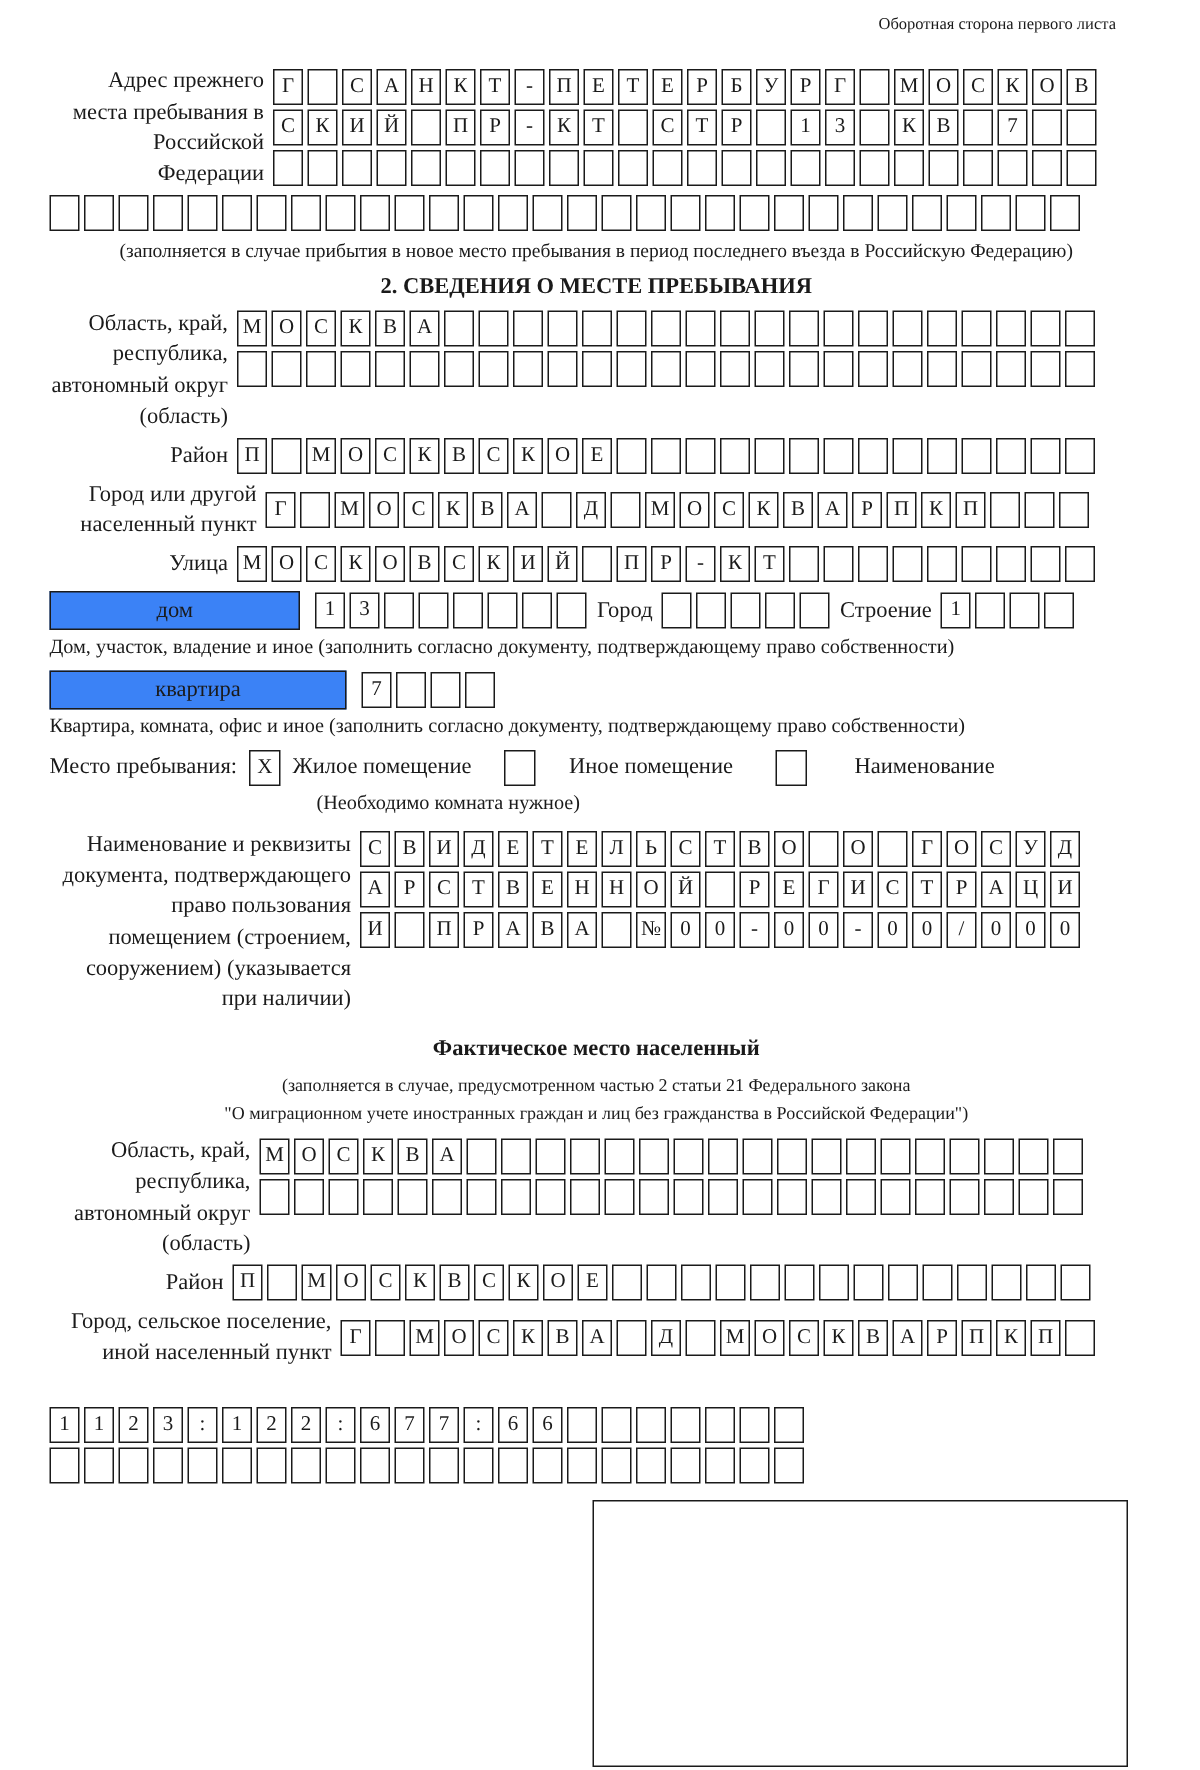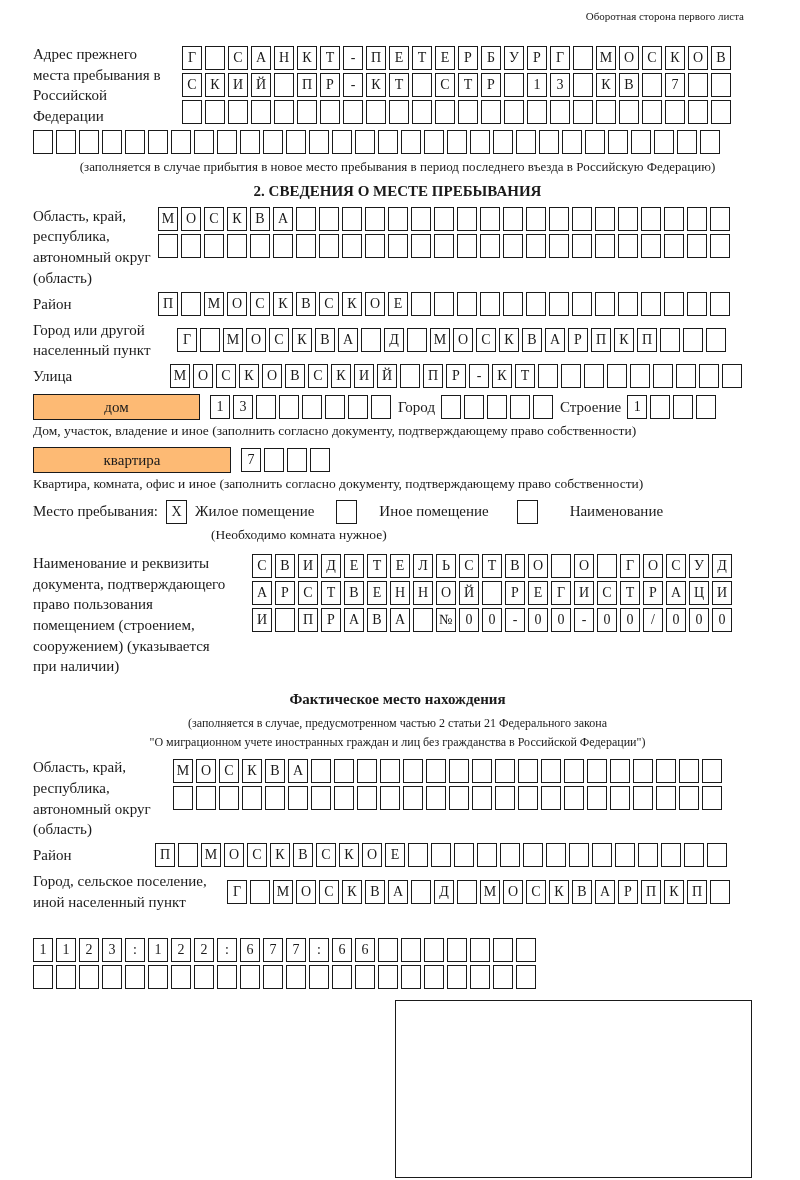--- a/index.html
+++ b/index.html
@@ -1,35 +1,35 @@
 <!DOCTYPE html>
 <html><head>
 <meta charset="utf-8">
 <style>
   html,body{margin:0;padding:0;background:#fff;}
   body{width:800px;height:1180px;font-family:"Liberation Serif","DejaVu Serif",serif;color:#1a1a1a;}
   .page{padding:10px 38px 0 33px;box-sizing:border-box;width:800px;}
   .hdr-note{text-align:right;font-size:11px;padding-right:18px;margin-bottom:22px;}
-  .frow{display:flex;align-items:flex-start;}
+  .frow{display:flex;align-items:flex-start;text-align:right;}
   .frow.vcenter{align-items:center;}
   .lbl{font-size:15px;line-height:1.38;flex:none;box-sizing:border-box;padding-right:6px;}
   .boxcol{display:flex;flex-direction:column;}
   .boxrow{display:flex;height:27px;align-items:center;flex:none;}
   .box{width:18px;height:22px;border:1.5px solid #1a1a1a;margin-right:3px;display:inline-flex;align-items:center;justify-content:center;font-size:14px;flex:none;background:#fff;}
   .note{font-size:13px;text-align:center;margin:3px 0 6px 0;}
   .sec-title{font-size:15px;font-weight:bold;text-align:center;margin:8px 0 6px 0;}
   .caption{font-size:13.5px;margin:2px 0 8px 0;}
-  .widecell{border:1.5px solid #1a1a1a;height:24px;display:inline-flex;align-items:center;justify-content:center;font-size:15px;flex:none;background:#fdba74;margin-right:10px;}
+  .widecell{border:1.5px solid #1a1a1a;height:24px;display:inline-flex;align-items:center;justify-content:center;font-size:15px;flex:none;background:#3b82f6;margin-right:10px;}
   .inline-lbl{font-size:15px;flex:none;margin:0 6px 0 4px;}
   .stayrow{display:flex;align-items:center;font-size:15px;margin-top:4px;}
   .staybox{width:19px;height:22px;border:1.5px solid #1a1a1a;display:inline-flex;align-items:center;justify-content:center;font-size:14px;flex:none;}
   .stay-note{font-size:13.5px;margin:3px 0 10px 178px;}
   .center-note{font-size:12px;text-align:center;line-height:1.55;}
   .stampbox{border:1.5px solid #1a1a1a;width:355px;height:176px;margin-left:362px;margin-top:10px;background:#fff;}
-  .mb2{margin-bottom:2px;} .mb4{margin-bottom:4px;gap:12px;} .mb6{margin-bottom:6px;}
+  .mb2{margin-bottom:2px;} .mb4{margin-bottom:4px;} .mb6{margin-bottom:6px;}
 </style>
 </head>
 <body>
 
 <div class="page">
 
   <div class="hdr-note">Оборотная сторона первого листа</div>
 
   <div class="frow mb2">
     <div class="lbl" style="width:149px">Адрес прежнего места пребывания в Российской Федерации</div>
@@ -422,21 +422,21 @@
           <span class="box">0</span>
           <span class="box">0</span>
           <span class="box">/</span>
           <span class="box">0</span>
           <span class="box">0</span>
           <span class="box">0</span>
         </div>
     </div>
   </div>
 
-  <div class="sec-title" style="margin-top:14px">Фактическое место нахождения</div>
+  <div class="sec-title" style="margin-top:14px">Фактическое место населенный</div>
   <div class="center-note mb6">
     <div>(заполняется в случае, предусмотренном частью 2 статьи 21 Федерального закона</div>
     <div>"О миграционном учете иностранных граждан и лиц без гражданства в Российской Федерации")</div>
   </div>
 
   <div class="frow mb2">
     <div class="lbl" style="width:140px">Область, край, республика, автономный округ (область)</div>
     <div class="boxcol">
       <div class="boxrow">
           <span class="box">М</span>

